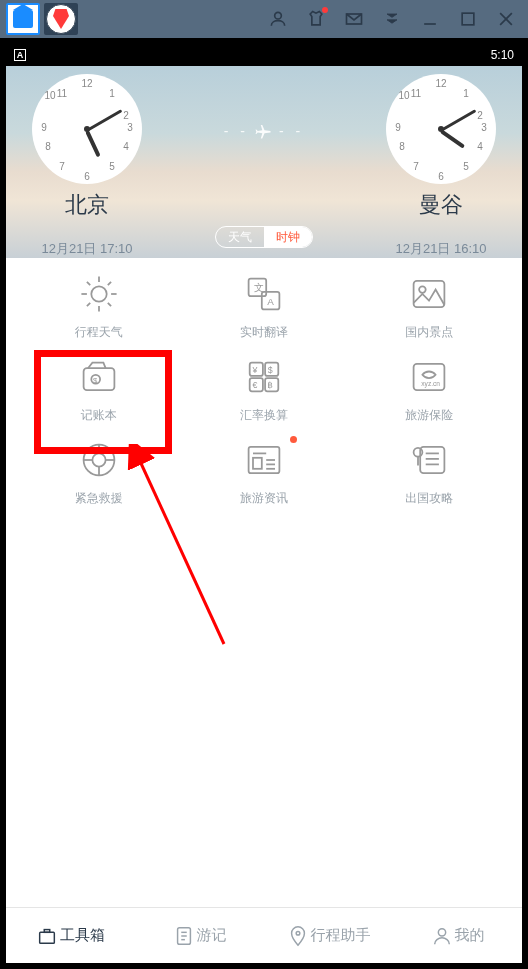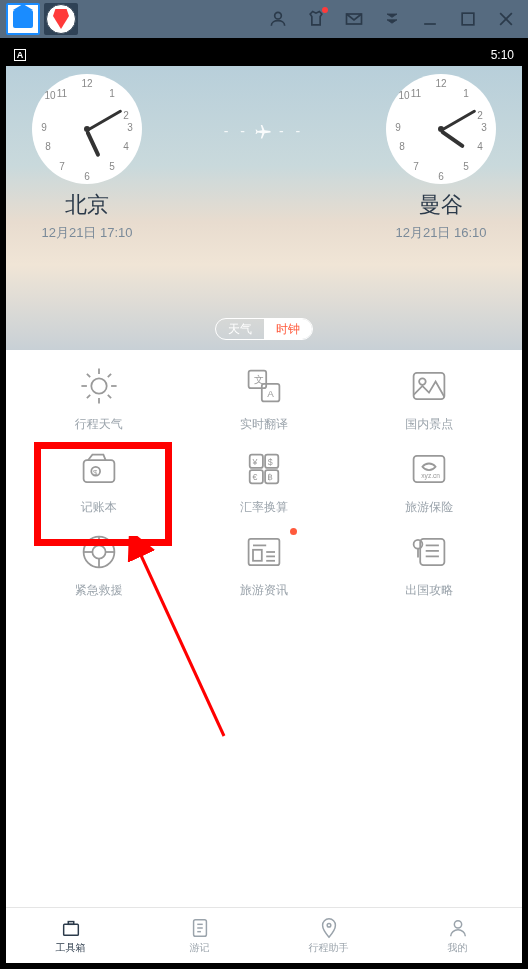--- a/index.html
+++ b/index.html
@@ -18,59 +18,59 @@
   .sys-icon { width: 20px; height: 20px; display: flex; align-items: center; justify-content: center; }
   .sys-icon svg { stroke: #2b3a4a; }
   .notif-dot { position: relative; }
   .notif-dot::after { content: ""; position: absolute; top: -2px; right: -2px; width: 6px; height: 6px; background: #ff3a3a; border-radius: 50%; }
   
   .phone-frame { flex: 1; border: 6px solid #000; background: #000; display: flex; flex-direction: column; position: relative; }
   .status-bar { height: 22px; background: #000; color: #fff; font-size: 12px; display: flex; align-items: center; justify-content: space-between; padding: 0 8px; }
   .status-left { width: 12px; height: 12px; border: 1px solid #fff; display: flex; align-items: center; justify-content: center; font-size: 9px; font-weight: bold; }
   .content { flex: 1; background: #fff; display: flex; flex-direction: column; }
   
-  .header-bg { height: 284px; background: linear-gradient(to bottom, #b8cfda 0%, #c9d9dc 35%, #e8dccf 55%, #f0e5d6 70%, #c8d0d6 100%); position: relative; display: flex; justify-content: space-between; align-items: flex-start; padding: 8px 6px 0; }
+  .header-bg { height: 192px; background: linear-gradient(to bottom, #b8cfda 0%, #c9d9dc 35%, #e8dccf 55%, #f0e5d6 70%, #c8d0d6 100%); position: relative; display: flex; justify-content: space-between; align-items: flex-start; padding: 8px 6px 0; }
   .clock-block { display: flex; flex-direction: column; align-items: center; width: 150px; }
   .clock-face { width: 110px; height: 110px; border-radius: 50%; background: #fff; position: relative; }
   .clock-face .num { position: absolute; font-size: 10px; color: #888; width: 16px; text-align: center; }
   .n12 { top: 4px; left: 47px; }
   .n1  { top: 14px; right: 22px; }
   .n2  { top: 36px; right: 8px; }
   .n3  { top: 48px; right: 4px; }
   .n4  { bottom: 32px; right: 8px; }
   .n5  { bottom: 12px; right: 22px; }
   .n6  { bottom: 2px; left: 47px; }
   .n7  { bottom: 12px; left: 22px; }
   .n8  { bottom: 32px; left: 8px; }
   .n9  { top: 48px; left: 4px; }
   .n10 { top: 16px; left: 10px; }
   .n11 { top: 14px; left: 22px; }
   .hand { position: absolute; left: 50%; top: 50%; transform-origin: 0 50%; background: #333; border-radius: 2px; }
   .hand-h { width: 28px; height: 4px; }
   .hand-m { width: 40px; height: 3px; }
   .clock-center { position: absolute; left: 50%; top: 50%; width: 6px; height: 6px; background: #333; border-radius: 50%; transform: translate(-50%,-50%); }
   .city-name { font-size: 22px; color: #2b3a4a; margin-top: 6px; font-weight: 500; }
-  .city-time { font-size: 13px; color: #7a8a99; margin-top: 4px; }
+  .city-time { font-size: 13px; color: #7a8a99; margin-top: 20px; }
   .plane-deco { position: absolute; top: 56px; left: 50%; transform: translateX(-50%); display: flex; align-items: center; gap: 6px; color: rgba(255,255,255,0.85); font-size: 14px; letter-spacing: 4px; }
   .plane-deco svg { width: 18px; height: 18px; }
   .seg-control { position: absolute; left: 50%; transform: translateX(-50%); bottom: 10px; display: flex; border: 1px solid #fff; border-radius: 12px; overflow: hidden; height: 22px; }
   .seg { font-size: 12px; padding: 0 12px; display: flex; align-items: center; color: #fff; }
   .seg-active { background: #fff; color: #ff5a3c; }
   
   .grid { display: grid; grid-template-columns: repeat(3,1fr); padding: 14px 10px 0; row-gap: 14px; position: relative; }
   .grid-item { display: flex; flex-direction: column; align-items: center; gap: 8px; position: relative; }
   .grid-icon { width: 44px; height: 44px; display: flex; align-items: center; justify-content: center; }
   .grid-icon svg { stroke: #999; fill: none; stroke-width: 1.6; }
   .grid-label { font-size: 12px; color: #9aa3ab; }
   .info-dot { position: absolute; top: -2px; right: 50px; width: 7px; height: 7px; background: #ff5a3c; border-radius: 50%; }
   .highlight-box { position: absolute; border: 7px solid red; width: 138px; height: 104px; left: 28px; top: 92px; pointer-events: none; }
   .arrow-svg { position: absolute; left: 118px; top: 186px; pointer-events: none; }
   
   .bottom-nav { height: 56px; border-top: 1px solid #e5e5e5; display: flex; }
-  .nav-item { flex: 1; display: flex; flex-direction: column; align-items: center; justify-content: center; gap: 2px; font-size: 10px; color: #9aa3ab; }
+  .nav-item { flex: 1; display: flex; flex-direction: row; align-items: center; justify-content: center; gap: 2px; font-size: 15px; color: #9aa3ab; }
   .nav-item.active { color: #2b3a4a; }
   .nav-item svg { stroke: currentColor; fill: none; stroke-width: 1.6; width: 22px; height: 22px; }
 </style>
 </head>
 <body>
 
 <div class="window">
 
   <div class="titlebar">
     <div class="titlebar-left">

